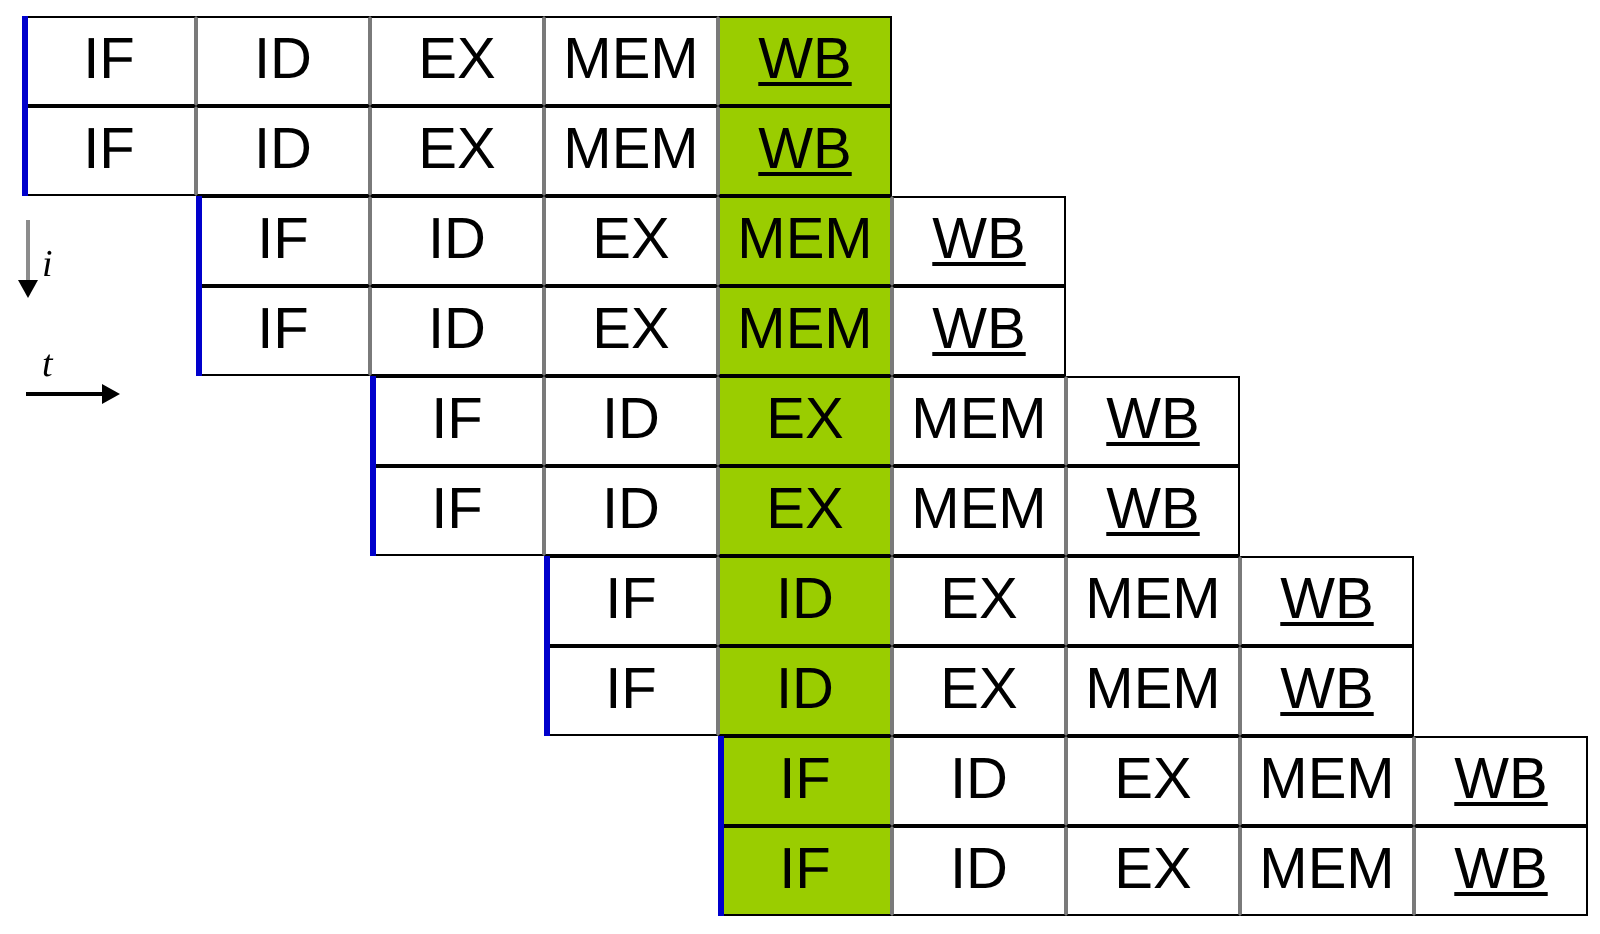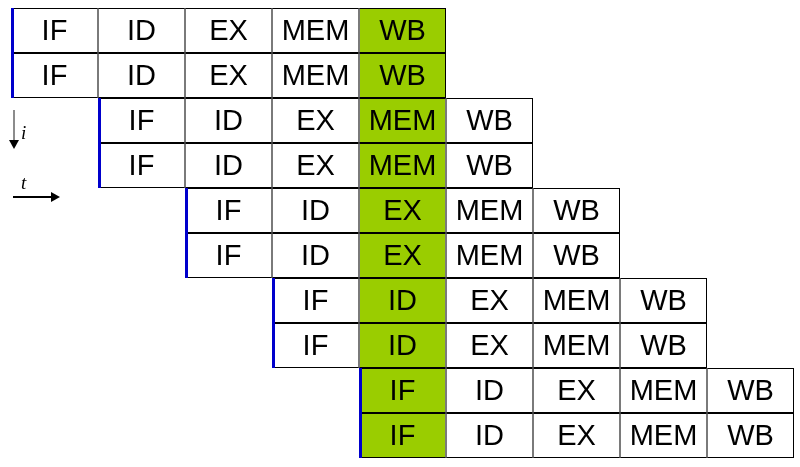--- a/index.html
+++ b/index.html
@@ -31,20 +31,21 @@
     font-size: 29px;
     line-height: 1;
     color: #000000;
     letter-spacing: 0px;
   }
   .cell.first-col {
     border-left: 1px solid #000000;
   }
   .cell.last-col {
     border-right: 1px solid #000000;
+    text-decoration: underline;
   }
   .cell.hl {
     background: #9acd00;
   }
   .blue-marker {
     position: absolute;
     width: 3px;
     background: #0000cc;
     z-index: 5;
   }

